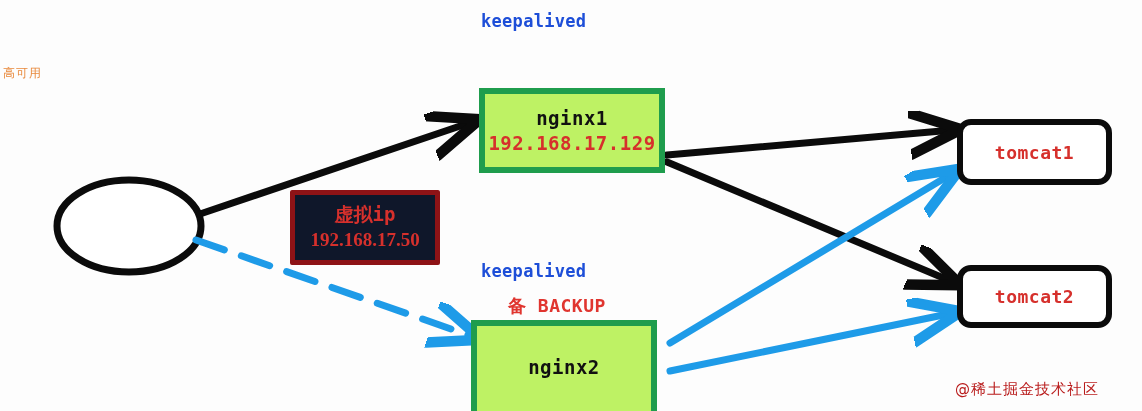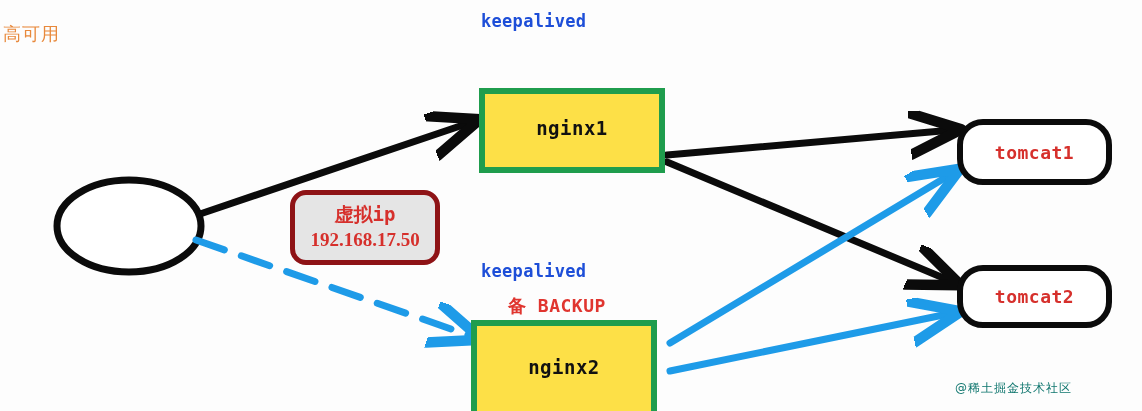--- a/index.html
+++ b/index.html
@@ -32,21 +32,21 @@
     display: flex;
     flex-direction: column;
     align-items: center;
     justify-content: center;
     background: #ffffff;
   }
 
   
   .nginx-box {
     border: 6px solid #1f9d4d;
-    background: #fde047;
+    background: #bef264;
   }
   .nginx-name {
     font-family: "DejaVu Sans Mono", "Liberation Mono", monospace;
     font-size: 19px;
     font-weight: bold;
     color: #111111;
     letter-spacing: 0.5px;
     line-height: 1.1;
     margin-bottom: 4px;
   }
@@ -55,36 +55,36 @@
     font-size: 19px;
     font-weight: bold;
     color: #d6302c;
     letter-spacing: 0.5px;
     line-height: 1.1;
   }
 
   
   .tomcat-box {
     border: 6px solid #0b0b0b;
-    border-radius: 26px;
+    border-radius: 14px;
     background: #ffffff;
   }
   .tomcat-name {
     font-family: "DejaVu Sans Mono", "Liberation Mono", monospace;
     font-size: 18px;
     font-weight: bold;
     color: #d6302c;
     letter-spacing: 0.5px;
   }
 
   
   .vip-box {
     border: 5px solid #8e1316;
-    border-radius: 16px;
-    background: #e5e5e5;
+    border-radius: 2px;
+    background: #0f172a;
     text-align: right;
   }
   .vip-title {
     font-family: "DejaVu Sans Mono", "Liberation Mono", monospace;
     font-size: 19px;
     font-weight: bold;
     color: #d6302c;
     line-height: 1.15;
     margin-bottom: 3px;
   }
@@ -110,30 +110,31 @@
   }
   .label-role {
     font-family: "DejaVu Sans Mono", "Liberation Mono", monospace;
     font-size: 18px;
     font-weight: bold;
     color: #e0352f;
     letter-spacing: 0.5px;
   }
   .label-ha {
     font-family: "DejaVu Sans", "Liberation Sans", sans-serif;
-    font-size: 18px;
+    font-size: 12px;
     font-weight: normal;
     color: #e8893c;
     letter-spacing: 1px;
+    margin-top: 43px;
   }
   .watermark {
     position: absolute;
     font-family: "DejaVu Sans", "Liberation Sans", sans-serif;
-    font-size: 12px;
-    color: #0f766e;
+    font-size: 15px;
+    color: #b91c1c;
     letter-spacing: 1px;
     white-space: nowrap;
   }
 </style>
 </head>
 <body>
 
 <div id="canvas">
 
   <svg id="edges" viewBox="0 0 1142 411" xmlns="http://www.w3.org/2000/svg">
@@ -160,20 +161,21 @@
 
     <line x1="670" y1="371" x2="953" y2="313" stroke="#1e9be8" stroke-width="7" stroke-linecap="round" marker-end="url(#arrow-blue)"></line>
   </svg>
 
   <div class="label label-ha" style="left:3px; top:22px;">高可用</div>
 
   <div class="label label-keepalived" style="left:481px; top:11px;">keepalived</div>
 
   <div class="node nginx-box" style="left:479px; top:88px; width:186px; height:85px;">
     <div class="nginx-name">nginx1</div>
+    <div class="nginx-ip">192.168.17.129</div>
   </div>
 
   <div class="label label-keepalived" style="left:481px; top:261px;">keepalived</div>
   <div class="label label-role" style="left:508px; top:294px;">备 BACKUP</div>
 
   <div class="node nginx-box" style="left:471px; top:320px; width:186px; height:98px;">
     <div class="nginx-name">nginx2</div>
   </div>
 
   <div class="node vip-box" style="left:290px; top:190px; width:150px; height:75px;">

